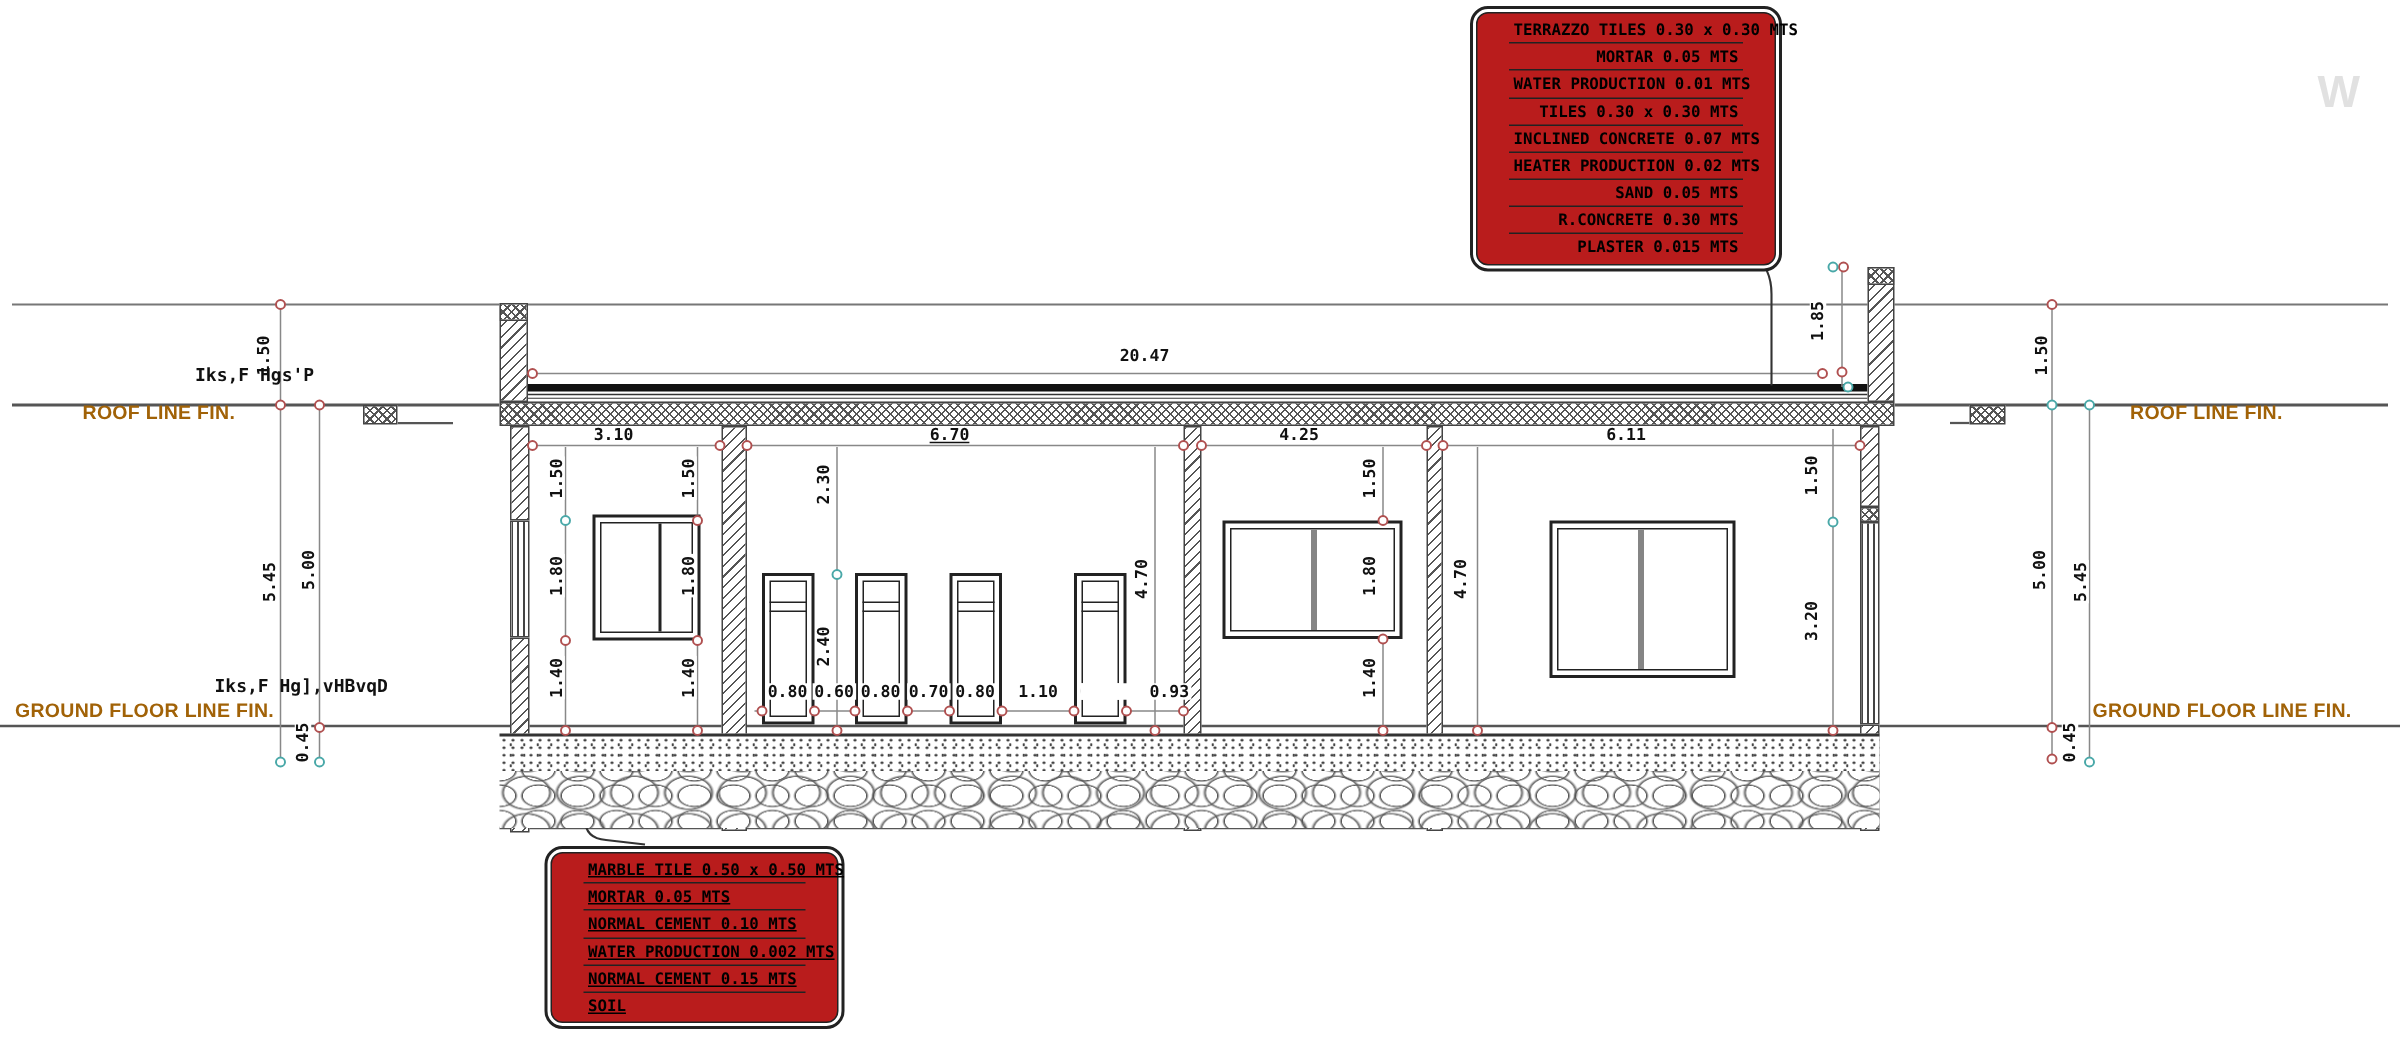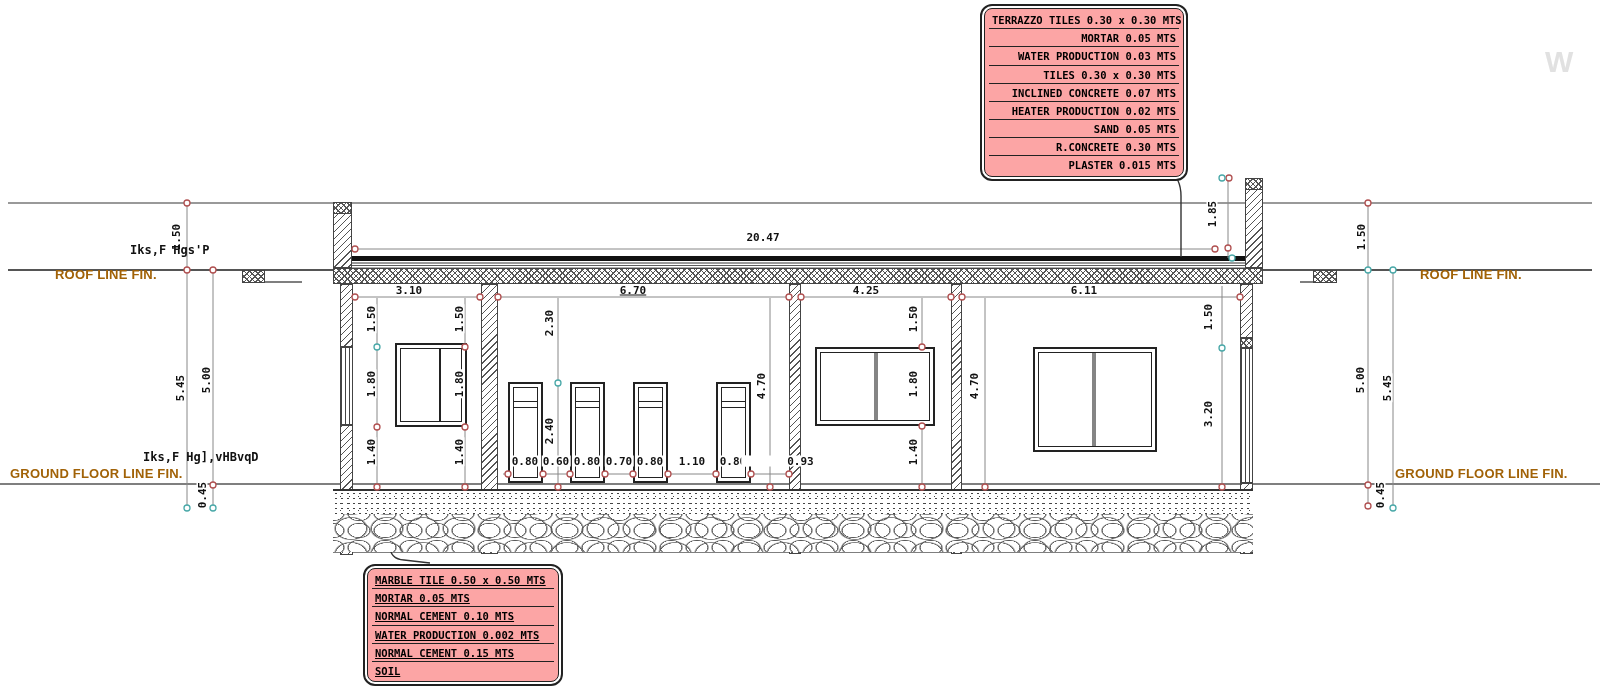--- a/index.html
+++ b/index.html
@@ -23,21 +23,21 @@
   .win .mullion.thick{width:4px;background:#858585;}
   .door{position:absolute;z-index:3;border:2px solid #222;background:#fff;box-sizing:border-box;}
   .door .inner{position:absolute;inset:3px;border:1px solid #222;}
   .door .transom{position:absolute;left:3px;right:3px;top:17px;height:5px;border-top:1.5px solid #222;border-bottom:1.5px solid #222;}
   .dim{position:absolute;transform:translate(-50%,-50%);font:bold 11px "DejaVu Sans Mono",monospace;
        background:#fff;padding:0 1px;color:#111;z-index:5;white-space:nowrap;line-height:1;}
   .dim.r{transform:translate(-50%,-50%) rotate(-90deg);}
   .linelabel{position:absolute;font:bold 13px "Liberation Sans",sans-serif;color:#a16207;z-index:5;white-space:nowrap;letter-spacing:.2px;}
   .note{position:absolute;font:bold 12px "DejaVu Sans Mono",monospace;color:#111;z-index:5;white-space:nowrap;}
   .callout{position:absolute;z-index:7;border:2px solid #222;border-radius:12px;padding:2px;background:#fff;}
-  .callout .cin{border:1.5px solid #222;border-radius:8px;padding:2px 4px;background:#fca5a5;}
+  .callout .cin{border:1.5px solid #222;border-radius:8px;padding:2px 21px;background:#b91c1c;}
   .corow{font:bold 10.5px "DejaVu Sans Mono",monospace;color:#000;white-space:nowrap;
          border-bottom:1.5px solid #222;padding:2px 3px 1px 3px;line-height:1.35;}
   .roofco .corow{text-align:right;}
   .floorco .corow{text-align:left;text-decoration:underline;}
   .corow.last{border-bottom:none;}
   .watermark{position:absolute;font:bold 30px "Liberation Sans",sans-serif;color:#c9c9c9;opacity:.55;z-index:0;}
 </style>
 </head>
 <body>
 
@@ -141,21 +141,21 @@
   <div class="dim" style="left:866px;top:290px;">4.25</div>
   <div class="dim" style="left:1084px;top:290px;">6.11</div>
 
   <div class="dim" style="left:525px;top:461px;">0.80</div>
   <div class="dim" style="left:556px;top:461px;">0.60</div>
   <div class="dim" style="left:587px;top:461px;">0.80</div>
   <div class="dim" style="left:619px;top:461px;">0.70</div>
   <div class="dim" style="left:650px;top:461px;">0.80</div>
   <div class="dim" style="left:692px;top:461px;">1.10</div>
   <div class="dim" style="left:733px;top:461px;">0.80</div>
-  <div class="dim" style="left:778px;top:461px;padding-left:46px;">0.93</div>
+  <div class="dim" style="left:757px;top:461px;padding-left:46px;">0.93</div>
 
   <div class="dim r" style="left:176px;top:237px;">1.50</div>
   <div class="dim r" style="left:180px;top:388px;">5.45</div>
   <div class="dim r" style="left:206px;top:380px;">5.00</div>
   <div class="dim r" style="left:202px;top:495px;">0.45</div>
 
   <div class="dim r" style="left:1361px;top:237px;">1.50</div>
   <div class="dim r" style="left:1360px;top:380px;">5.00</div>
   <div class="dim r" style="left:1387px;top:388px;">5.45</div>
   <div class="dim r" style="left:1380px;top:495px;">0.45</div>
@@ -185,21 +185,21 @@
   <div class="linelabel" style="left:10px;top:466px;">GROUND FLOOR LINE FIN.</div>
   <div class="linelabel" style="left:1395px;top:466px;">GROUND FLOOR LINE FIN.</div>
   <div class="note" style="left:130px;top:243px;">Iks,F  Hgs'P</div>
   <div class="note" style="left:143px;top:450px;">Iks,F  Hg],vHBvqD</div>
   <div class="watermark" style="left:1545px;top:45px;">W</div>
 
   <div class="callout roofco" style="left:980px;top:4px;width:200px;">
     <div class="cin">
       <div class="corow">TERRAZZO TILES 0.30 x 0.30 MTS</div>
       <div class="corow">MORTAR 0.05 MTS</div>
-      <div class="corow">WATER PRODUCTION 0.03 MTS</div>
+      <div class="corow">WATER PRODUCTION 0.01 MTS</div>
       <div class="corow">TILES 0.30 x 0.30 MTS</div>
       <div class="corow">INCLINED CONCRETE  0.07 MTS</div>
       <div class="corow">HEATER PRODUCTION 0.02 MTS</div>
       <div class="corow">SAND 0.05 MTS</div>
       <div class="corow">R.CONCRETE 0.30 MTS</div>
       <div class="corow last">PLASTER 0.015 MTS</div>
     </div>
   </div>
 
   <div class="callout floorco" style="left:363px;top:564px;width:192px;">

